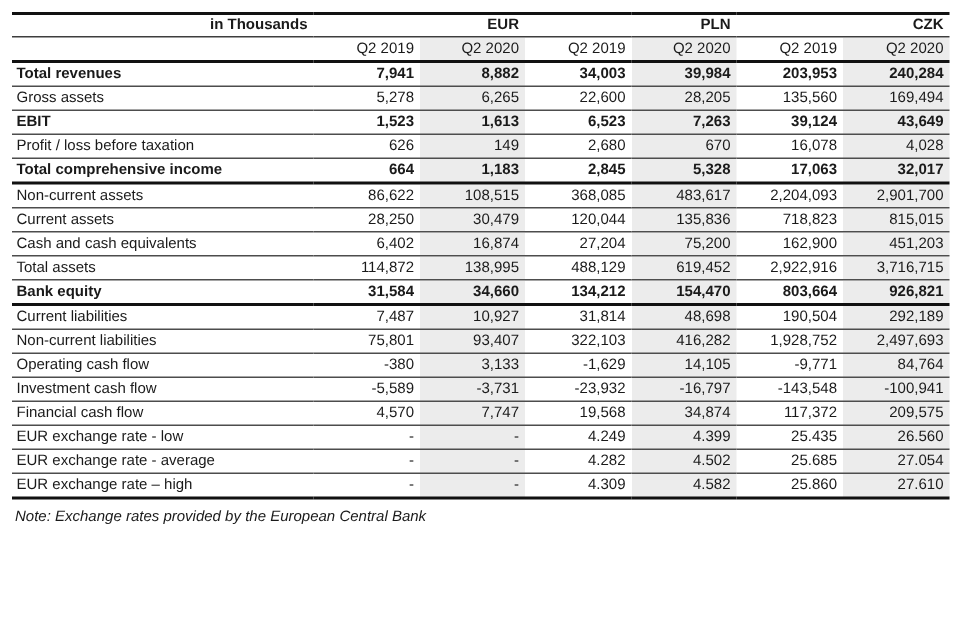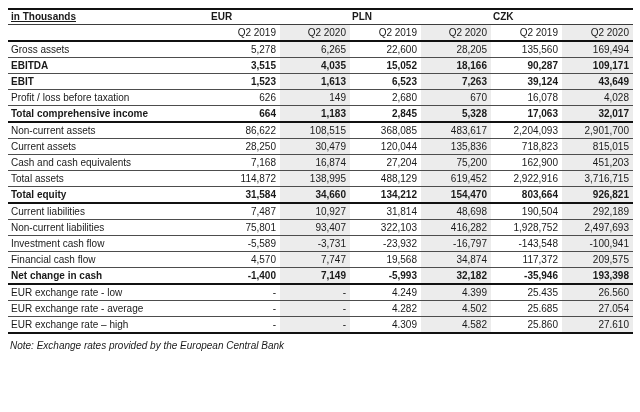--- a/index.html
+++ b/index.html
@@ -27,24 +27,24 @@
     overflow: hidden;
     white-space: nowrap;
   }
   .label-col { text-align: left; padding-left: 3px; }
   .num { text-align: right; }
 
   
   thead tr.currency-row th {
     border-bottom: 1px solid #3d3d3d;
     font-weight: bold;
-    text-align: left;
+    text-align: right;
     padding-top: 1px; padding-bottom: 2px;
   }
-  thead tr.currency-row th.label-col { text-align: left; text-decoration: underline; }
+  thead tr.currency-row th.label-col { text-align: right; }
   thead tr.period-row th {
     border-bottom: 2px solid var(--section-line, #111);
     font-weight: normal;
   }
 
   
   tbody td { border-bottom: 1px solid var(--row-line, #4d4d4d); }
   tbody tr.section-end td { border-bottom: 2px solid var(--section-line, #111); }
   tbody tr.row-bold td { font-weight: bold; }
   tbody tr.row-italic td { }
@@ -84,37 +84,37 @@
         <th class="label-col"></th>
         <th class="num">Q2 2019</th>
         <th class="num shaded">Q2 2020</th>
         <th class="num">Q2 2019</th>
         <th class="num shaded">Q2 2020</th>
         <th class="num">Q2 2019</th>
         <th class="num shaded">Q2 2020</th>
       </tr>
     </thead>
     <tbody>
+        <tr class="row-bold">
+          <td class="label-col">Total revenues</td>
+          <td class="num">7,941</td>
+          <td class="num shaded">8,882</td>
+          <td class="num">34,003</td>
+          <td class="num shaded">39,984</td>
+          <td class="num">203,953</td>
+          <td class="num shaded">240,284</td>
+        </tr>
         <tr class="row-normal">
           <td class="label-col">Gross assets</td>
           <td class="num">5,278</td>
           <td class="num shaded">6,265</td>
           <td class="num">22,600</td>
           <td class="num shaded">28,205</td>
           <td class="num">135,560</td>
           <td class="num shaded">169,494</td>
-        </tr>
-        <tr class="row-bold">
-          <td class="label-col">EBITDA</td>
-          <td class="num">3,515</td>
-          <td class="num shaded">4,035</td>
-          <td class="num">15,052</td>
-          <td class="num shaded">18,166</td>
-          <td class="num">90,287</td>
-          <td class="num shaded">109,171</td>
         </tr>
         <tr class="row-bold">
           <td class="label-col">EBIT</td>
           <td class="num">1,523</td>
           <td class="num shaded">1,613</td>
           <td class="num">6,523</td>
           <td class="num shaded">7,263</td>
           <td class="num">39,124</td>
           <td class="num shaded">43,649</td>
         </tr>
@@ -149,38 +149,38 @@
           <td class="label-col">Current assets</td>
           <td class="num">28,250</td>
           <td class="num shaded">30,479</td>
           <td class="num">120,044</td>
           <td class="num shaded">135,836</td>
           <td class="num">718,823</td>
           <td class="num shaded">815,015</td>
         </tr>
         <tr class="row-normal">
           <td class="label-col">Cash and cash equivalents</td>
-          <td class="num">7,168</td>
+          <td class="num">6,402</td>
           <td class="num shaded">16,874</td>
           <td class="num">27,204</td>
           <td class="num shaded">75,200</td>
           <td class="num">162,900</td>
           <td class="num shaded">451,203</td>
         </tr>
         <tr class="row-normal">
           <td class="label-col">Total assets</td>
           <td class="num">114,872</td>
           <td class="num shaded">138,995</td>
           <td class="num">488,129</td>
           <td class="num shaded">619,452</td>
           <td class="num">2,922,916</td>
           <td class="num shaded">3,716,715</td>
         </tr>
         <tr class="row-bold section-end">
-          <td class="label-col">Total equity</td>
+          <td class="label-col">Bank equity</td>
           <td class="num">31,584</td>
           <td class="num shaded">34,660</td>
           <td class="num">134,212</td>
           <td class="num shaded">154,470</td>
           <td class="num">803,664</td>
           <td class="num shaded">926,821</td>
         </tr>
         <tr class="row-normal">
           <td class="label-col">Current liabilities</td>
           <td class="num">7,487</td>
@@ -193,45 +193,45 @@
         <tr class="row-normal">
           <td class="label-col">Non-current liabilities</td>
           <td class="num">75,801</td>
           <td class="num shaded">93,407</td>
           <td class="num">322,103</td>
           <td class="num shaded">416,282</td>
           <td class="num">1,928,752</td>
           <td class="num shaded">2,497,693</td>
         </tr>
         <tr class="row-normal">
+          <td class="label-col">Operating cash flow</td>
+          <td class="num">-380</td>
+          <td class="num shaded">3,133</td>
+          <td class="num">-1,629</td>
+          <td class="num shaded">14,105</td>
+          <td class="num">-9,771</td>
+          <td class="num shaded">84,764</td>
+        </tr>
+        <tr class="row-normal">
           <td class="label-col">Investment cash flow</td>
           <td class="num">-5,589</td>
           <td class="num shaded">-3,731</td>
           <td class="num">-23,932</td>
           <td class="num shaded">-16,797</td>
           <td class="num">-143,548</td>
           <td class="num shaded">-100,941</td>
         </tr>
         <tr class="row-normal">
           <td class="label-col">Financial cash flow</td>
           <td class="num">4,570</td>
           <td class="num shaded">7,747</td>
           <td class="num">19,568</td>
           <td class="num shaded">34,874</td>
           <td class="num">117,372</td>
           <td class="num shaded">209,575</td>
-        </tr>
-        <tr class="row-bold section-end">
-          <td class="label-col">Net change in cash</td>
-          <td class="num">-1,400</td>
-          <td class="num shaded">7,149</td>
-          <td class="num">-5,993</td>
-          <td class="num shaded">32,182</td>
-          <td class="num">-35,946</td>
-          <td class="num shaded">193,398</td>
         </tr>
         <tr class="row-italic">
           <td class="label-col">EUR exchange rate - low</td>
           <td class="num">-</td>
           <td class="num shaded">-</td>
           <td class="num">4.249</td>
           <td class="num shaded">4.399</td>
           <td class="num">25.435</td>
           <td class="num shaded">26.560</td>
         </tr>

